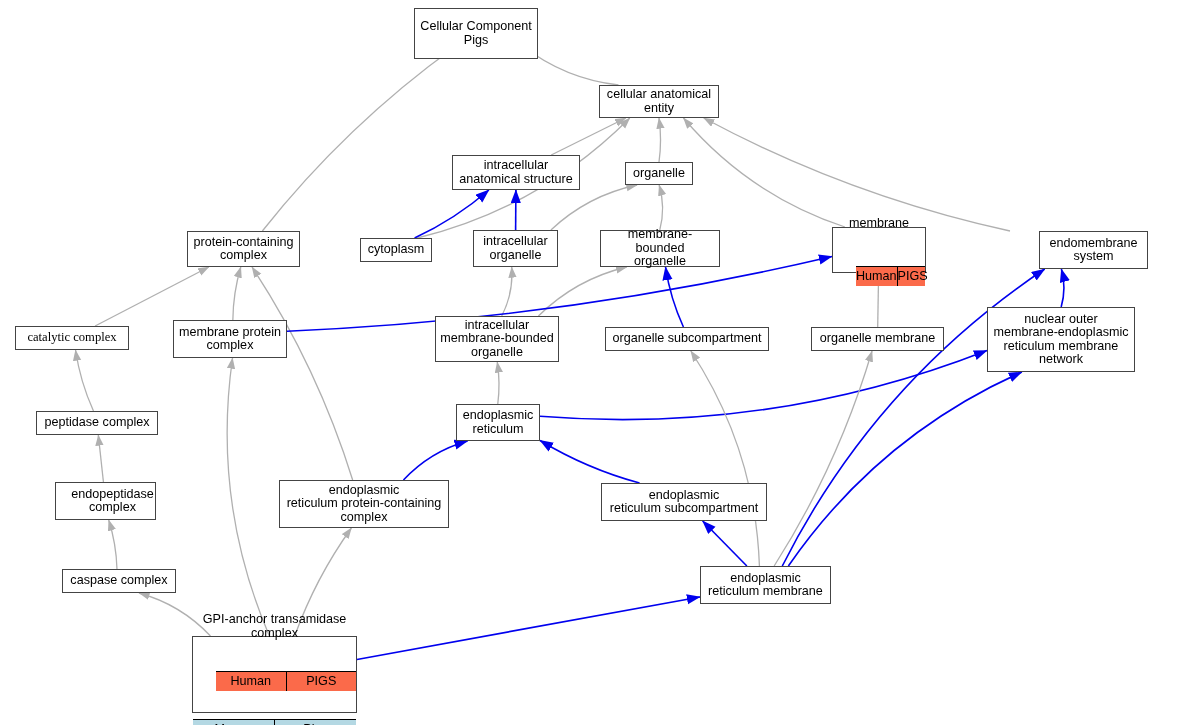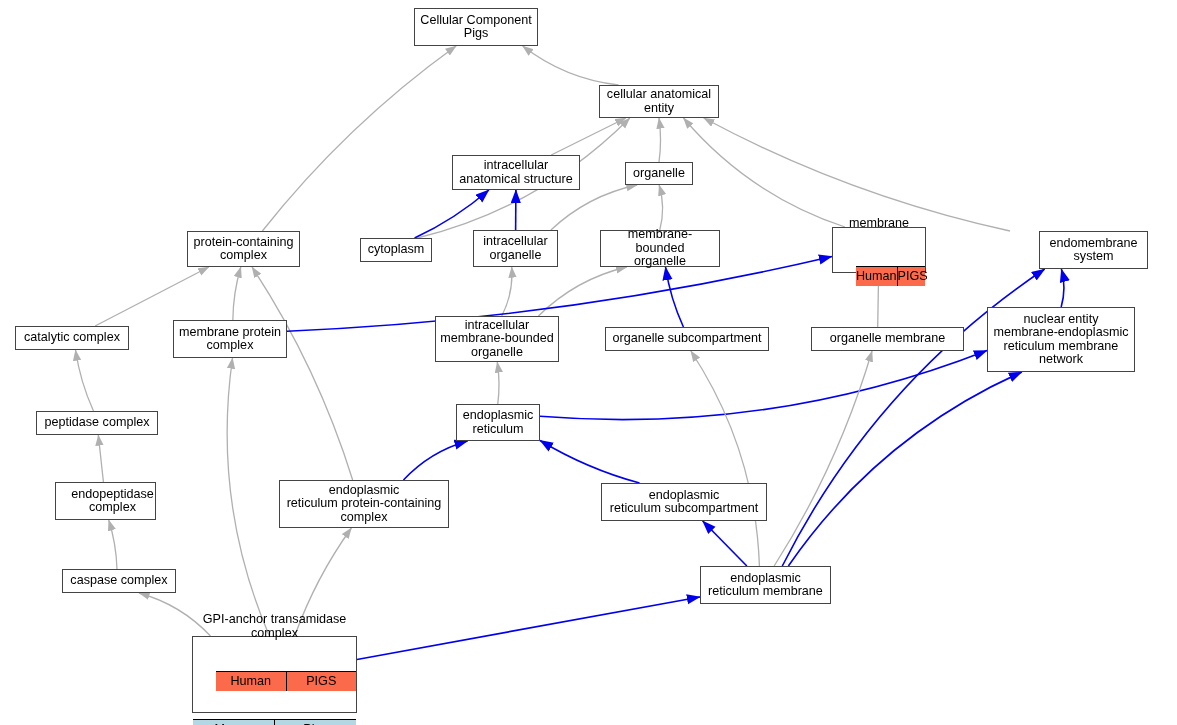--- a/index.html
+++ b/index.html
@@ -65,21 +65,21 @@
         <path d="M540,416.3081705150977 Q771.0841012309602,434.80275595617746 987,350.40941385435167" fill="none" stroke="#0000ee" stroke-width="1.6" marker-end="url(#ah-blue)"></path>
         <path d="M403.4601226993865,480 Q430.06147239263805,451.5228220858896 467.5828220858896,441" fill="none" stroke="#0000ee" stroke-width="1.6" marker-end="url(#ah-blue)"></path>
         <path d="M639.5471698113207,483 Q586.7951978088861,468.6941083384054 540,440.4516129032258" fill="none" stroke="#0000ee" stroke-width="1.6" marker-end="url(#ah-blue)"></path>
         <path d="M746.843373493976,566 Q724.75,543.5 702.656626506024,521" fill="none" stroke="#0000ee" stroke-width="1.6" marker-end="url(#ah-blue)"></path>
         <path d="M774.150406504065,566 Q838.1434959349592,465.3520325203252 872.0365853658536,351" fill="none" stroke="#b0b0b0" stroke-width="1.3" marker-end="url(#ah-gray)"></path>
         <path d="M759.4369918699186,566 Q755.2331300813008,448.89491869918703 690.829268292683,351" fill="none" stroke="#b0b0b0" stroke-width="1.3" marker-end="url(#ah-gray)"></path>
         <path d="M788.3696537678208,566 Q877.9652545824848,436.3084317718941 1021.8808553971487,372" fill="none" stroke="#0000ee" stroke-width="1.6" marker-end="url(#ah-blue)"></path>
       </g>
   </svg>
   <div id="nodes">
-      <div class="node" style="left: 414px; top: 8px; width: 124px; height: 38px; border-color: rgb(68, 68, 68);">
+      <div class="node" style="left: 414px; top: 8px; width: 124px; height: 51px; border-color: rgb(68, 68, 68);">
         <div class="title">Cellular Component
 Pigs</div>
       </div>
       <div class="node" style="left: 599px; top: 85px; width: 120px; height: 33px; border-color: rgb(68, 68, 68);">
         <div class="title">cellular anatomical
 entity</div>
       </div>
       <div class="node" style="left: 452px; top: 155px; width: 128px; height: 35px; border-color: rgb(68, 68, 68);">
         <div class="title">intracellular
 anatomical structure</div>
@@ -106,40 +106,40 @@
         <div class="title">membrane</div>
         <div class="genes human" style="background: rgb(251, 106, 74);">
           <div class="cell">Human</div>
           <div class="cell">PIGS</div>
         </div>
       </div>
       <div class="node" style="left: 1039px; top: 231px; width: 109px; height: 38px; border-color: rgb(68, 68, 68);">
         <div class="title">endomembrane
 system</div>
       </div>
-      <div class="node" style="left: 15px; top: 326px; width: 114px; height: 24px; border-color: rgb(68, 68, 68);">
+      <div class="node" style="left: 15px; top: 326px; width: 114px; height: 24px; border-color: rgb(68, 68, 68); font-family: Liberation Serif, serif;">
         <div class="title">catalytic complex</div>
       </div>
       <div class="node" style="left: 173px; top: 320px; width: 114px; height: 38px; border-color: rgb(68, 68, 68);">
         <div class="title">membrane protein
 complex</div>
       </div>
       <div class="node" style="left: 435px; top: 316px; width: 124px; height: 46px; border-color: rgb(68, 68, 68);">
         <div class="title">intracellular
 membrane-bounded
 organelle</div>
       </div>
       <div class="node" style="left: 605px; top: 327px; width: 164px; height: 24px; border-color: rgb(68, 68, 68);">
         <div class="title">organelle subcompartment</div>
       </div>
-      <div class="node" style="left: 811px; top: 327px; width: 153px; height: 24px; border-color: rgb(68, 68, 68);">
+      <div class="node" style="left: 811px; top: 327px; width: 133px; height: 24px; border-color: rgb(68, 68, 68);">
         <div class="title">organelle membrane</div>
       </div>
       <div class="node" style="left: 987px; top: 307px; width: 148px; height: 65px; border-color: rgb(68, 68, 68);">
-        <div class="title">nuclear entity
+        <div class="title">nuclear outer
 membrane-endoplasmic
 reticulum membrane
 network</div>
       </div>
       <div class="node" style="left: 36px; top: 411px; width: 122px; height: 24px; border-color: rgb(68, 68, 68);">
         <div class="title">peptidase complex</div>
       </div>
       <div class="node" style="left: 456px; top: 404px; width: 84px; height: 37px; border-color: rgb(68, 68, 68);">
         <div class="title">endoplasmic
 reticulum</div>

